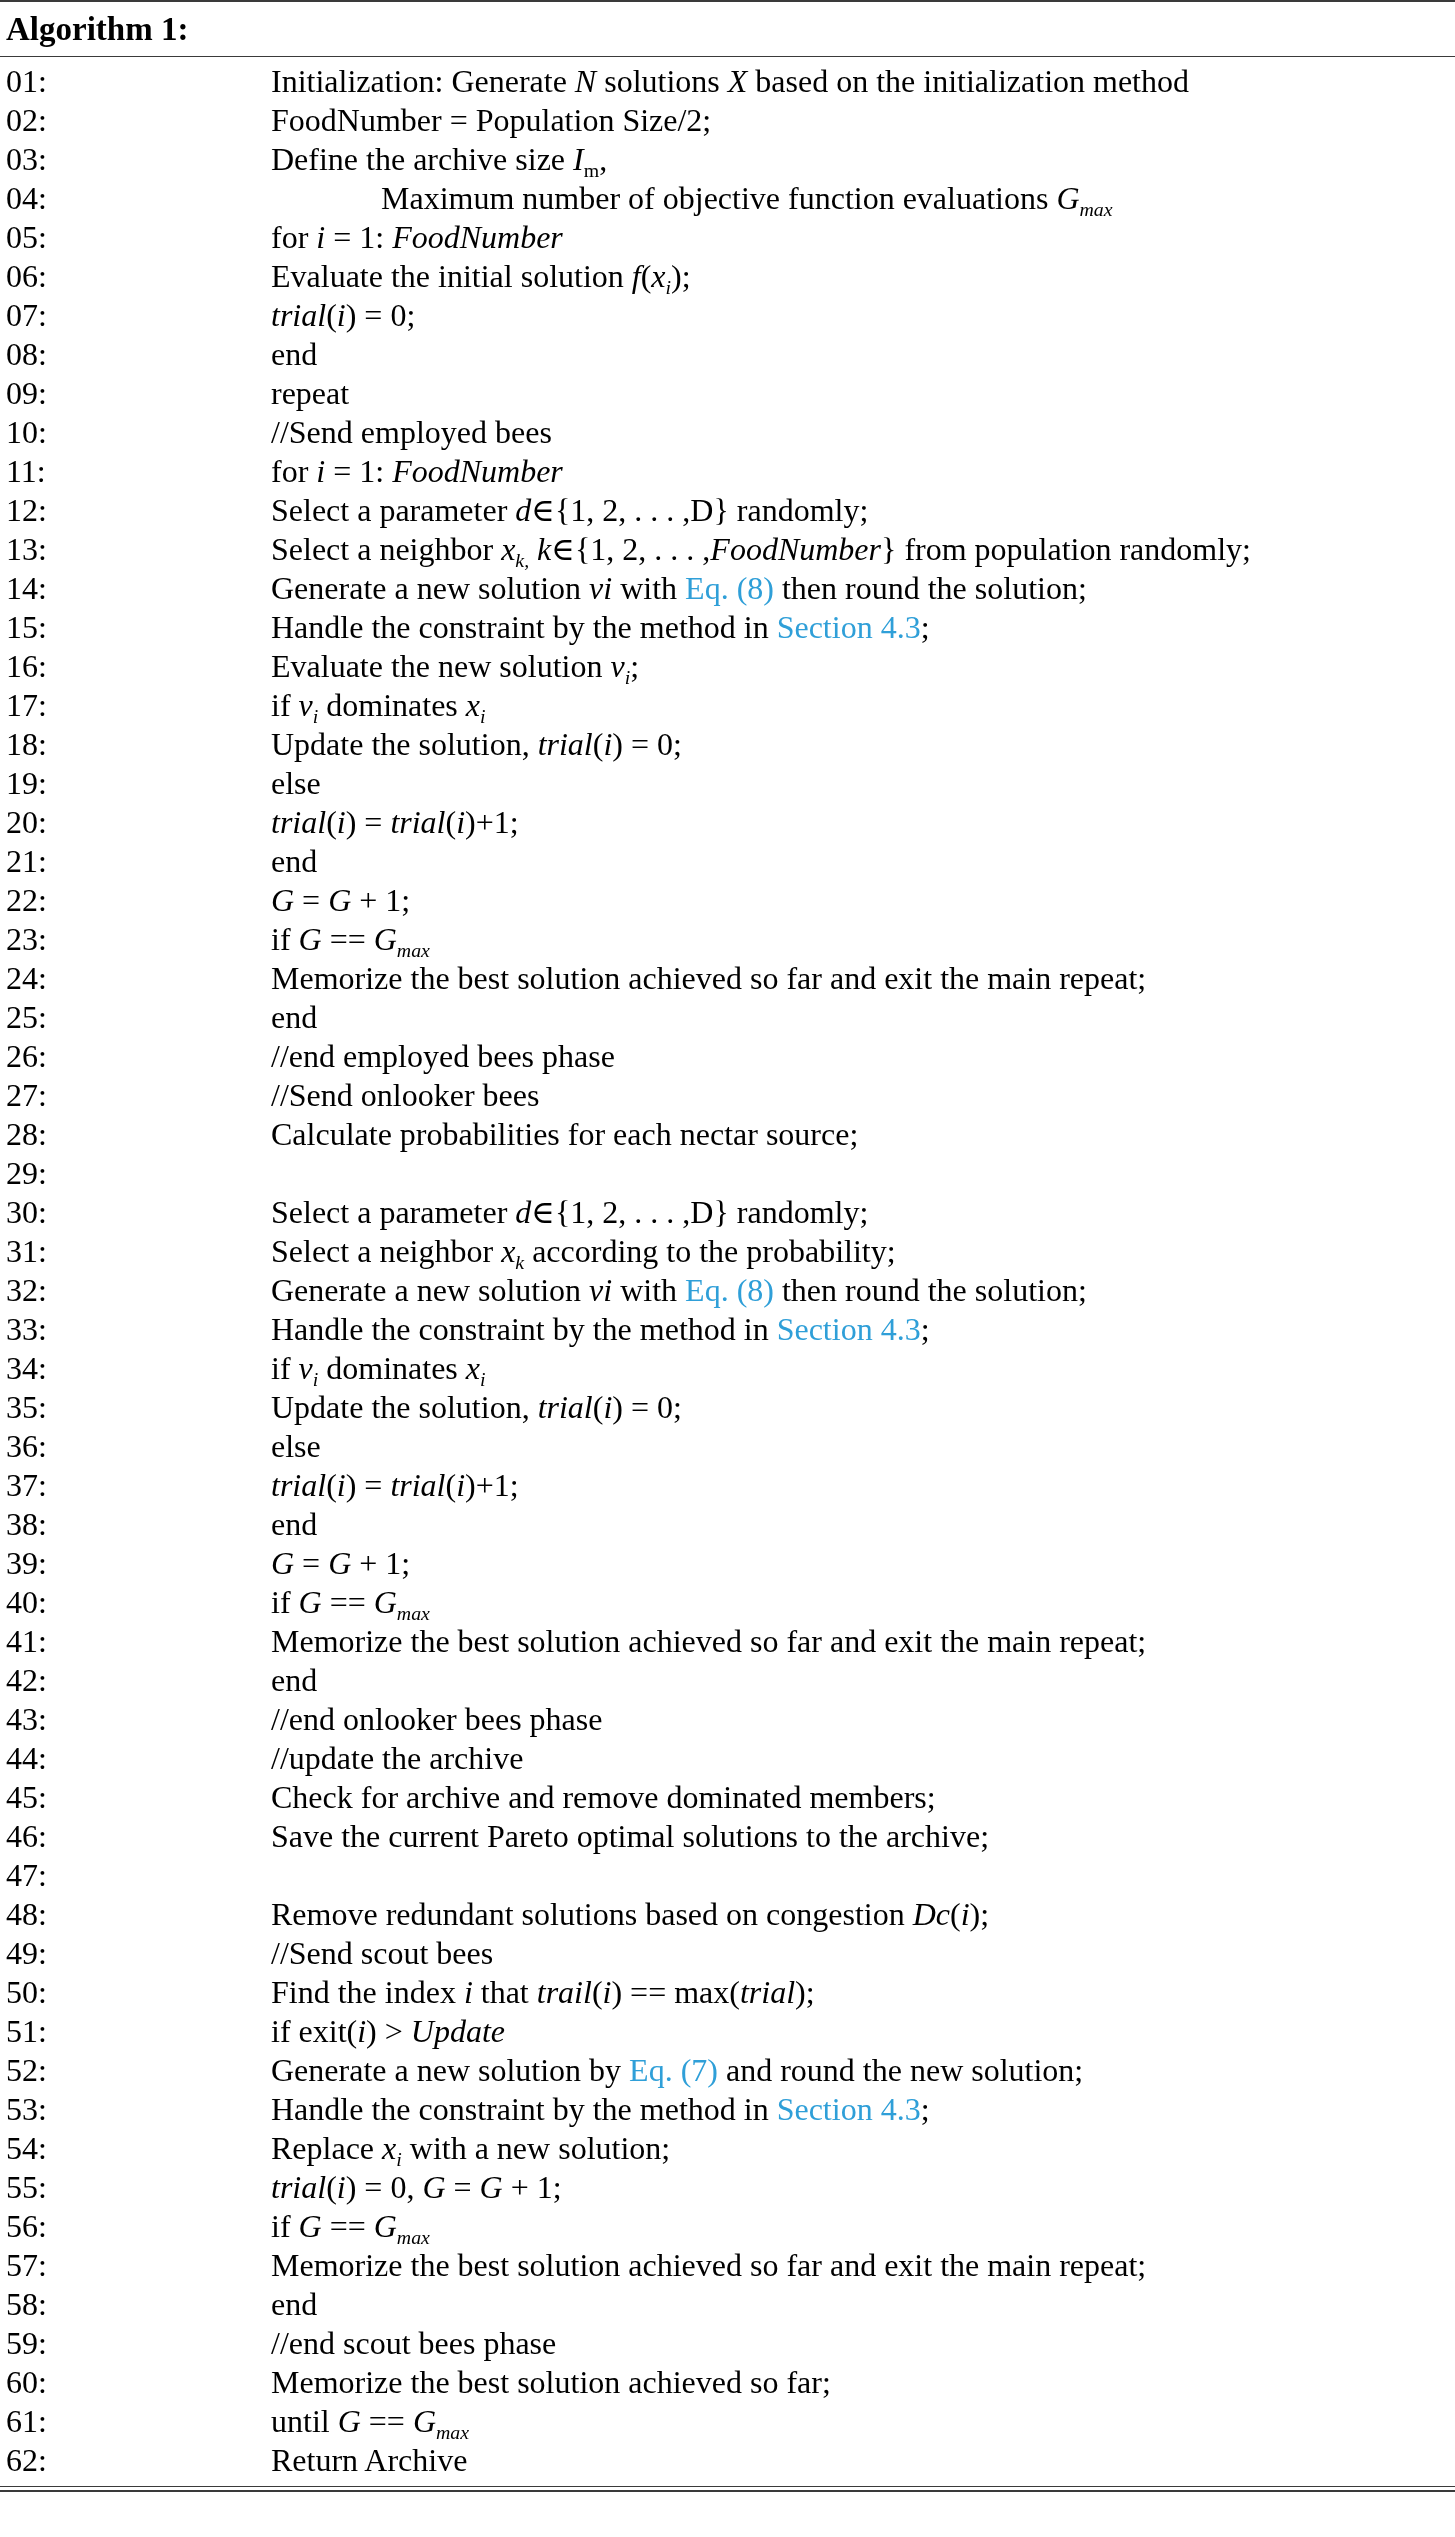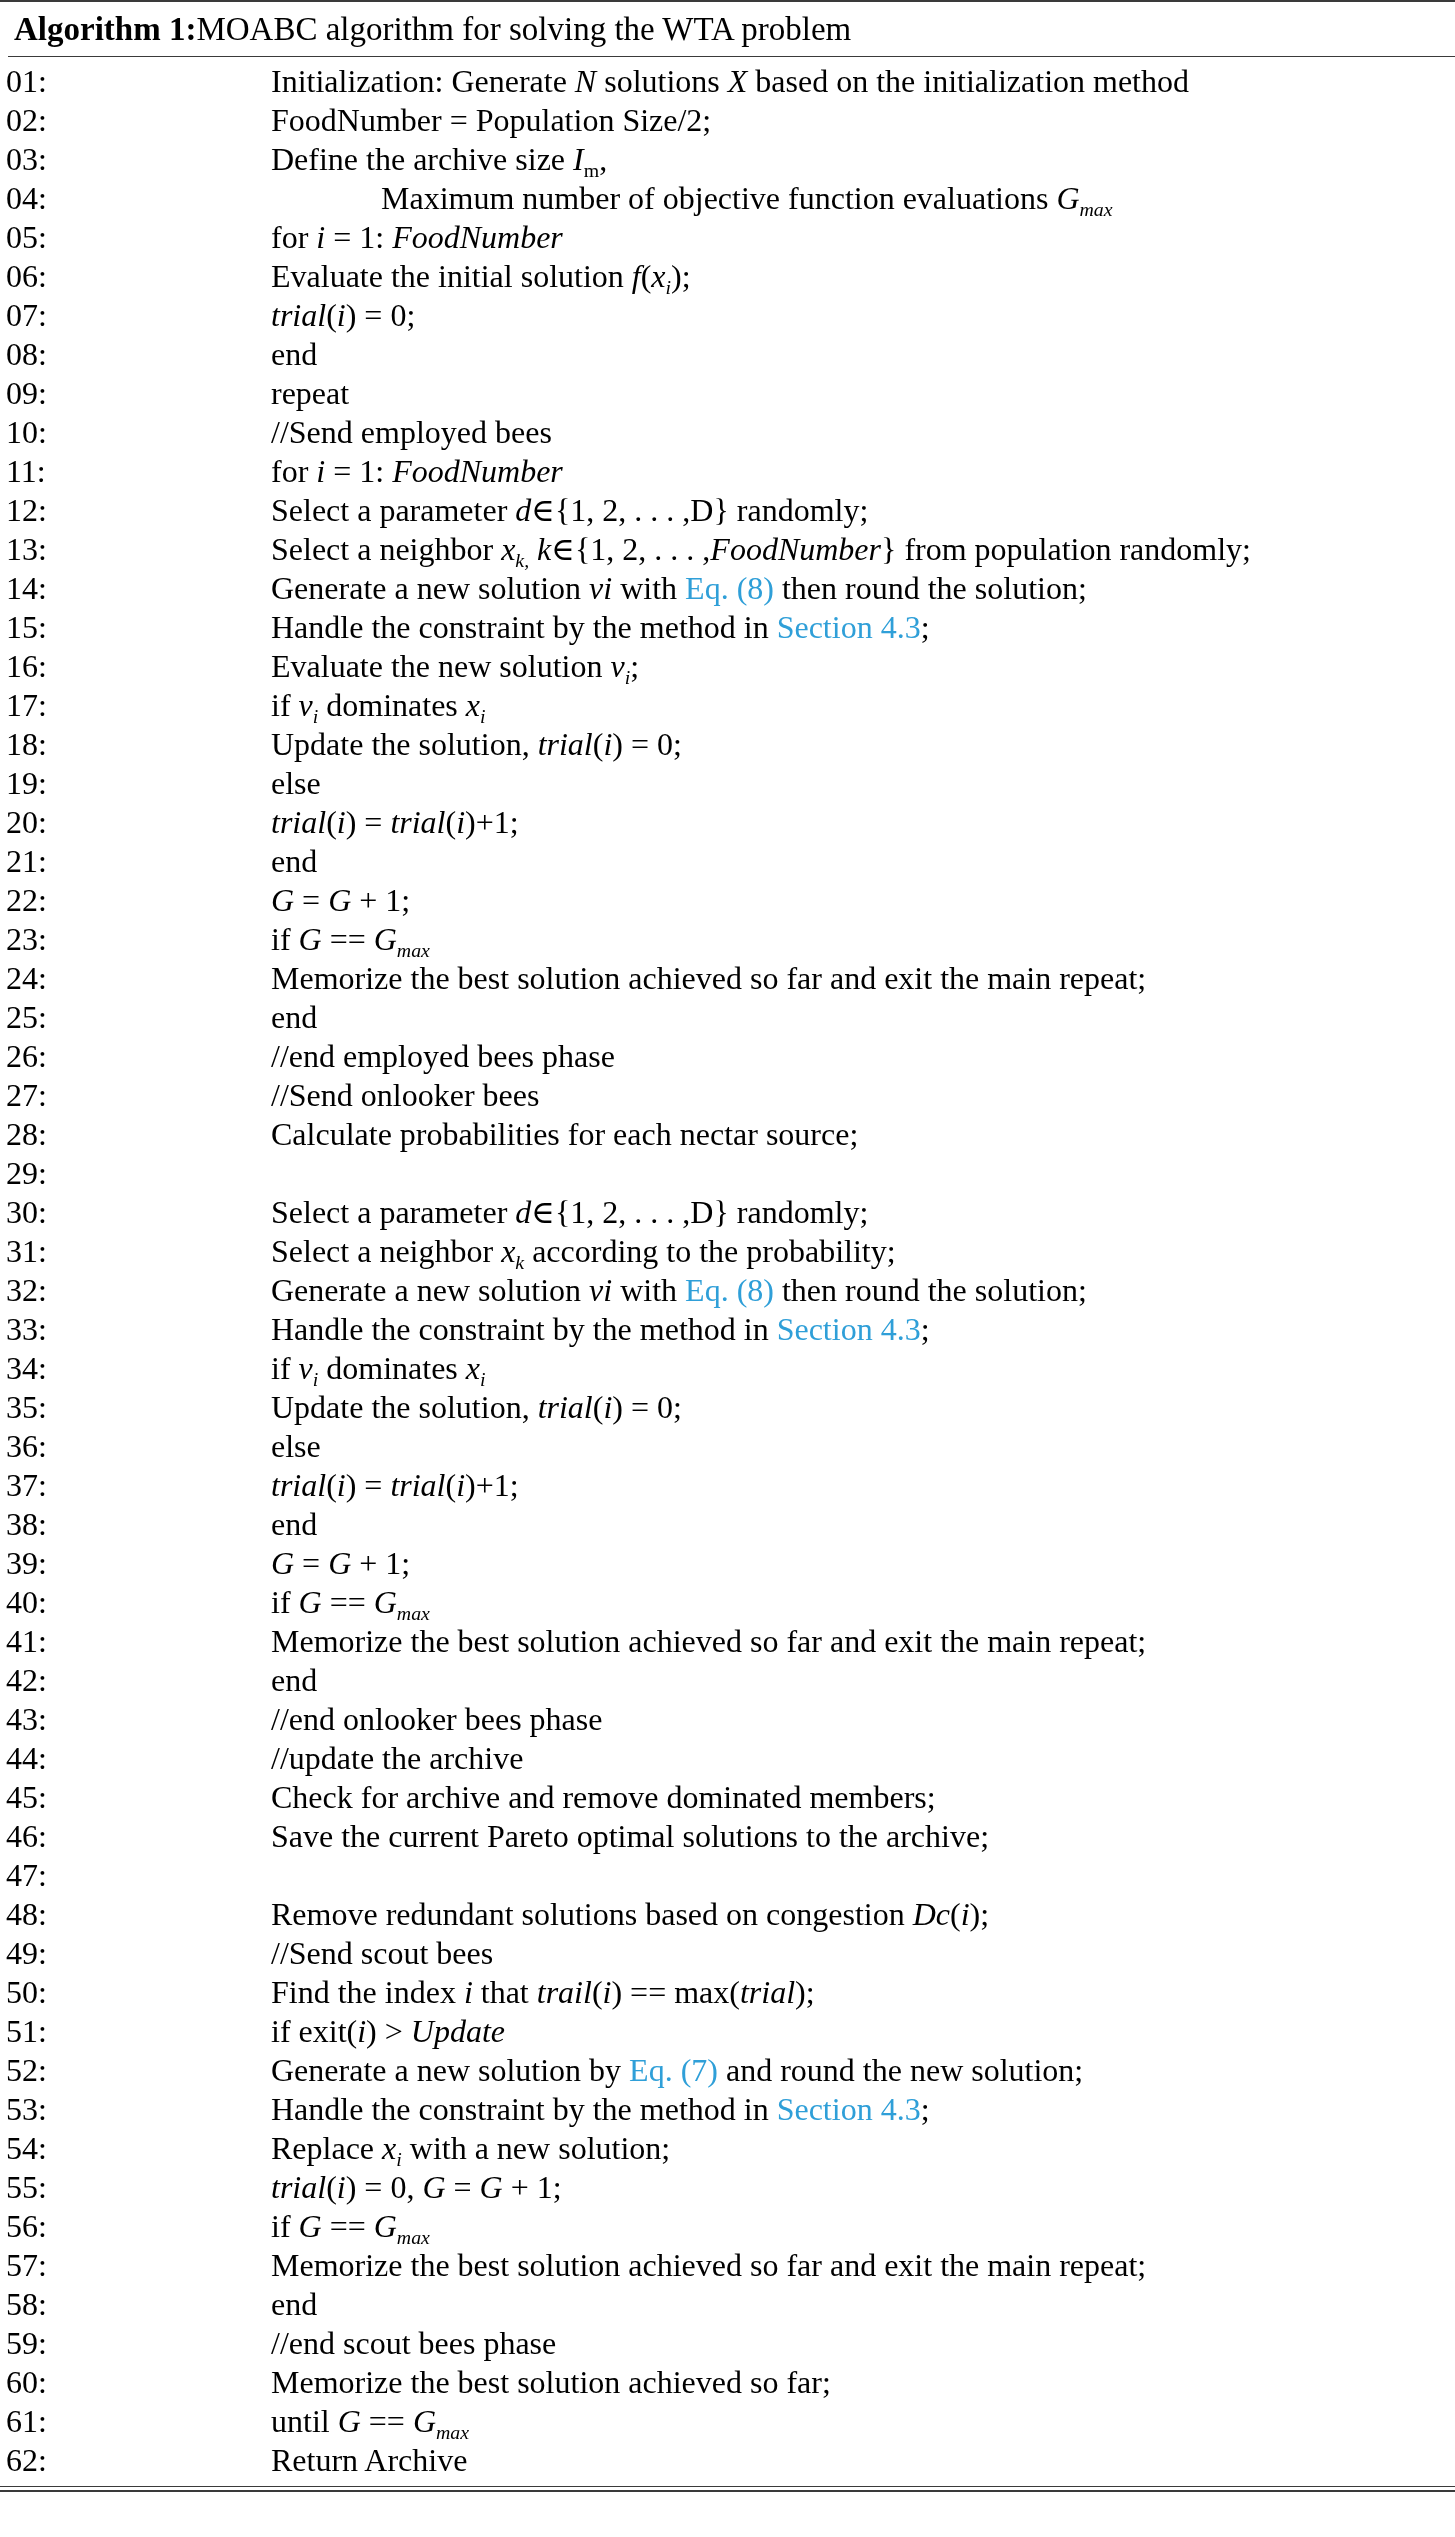--- a/index.html
+++ b/index.html
@@ -1,20 +1,20 @@
 <!DOCTYPE html>
 <html style="--link: #2f9fd8;font-size:12px"><head>
 <meta charset="utf-8">
 <style>
   html,body{margin:0;padding:0;background:#ffffff;}
   body{width:1456px;font-family:"Liberation Serif","DejaVu Serif",serif;color:#000;}
   .page{width:1456px;min-height:2538px;box-sizing:border-box;background:#fff;}
   .toprule{border-top:2.2px solid #3a3a3a;}
   .titlebar{height:54px;display:flex;align-items:center;padding-left:6px;
-            border-bottom:1.5px solid #3a3a3a;font-size:33px;margin-left:8px;}
+            border-bottom:1.5px solid #3a3a3a;font-size:33px;}
   .titlebar .b{font-weight:bold;}
   .lines{padding-top:4.5px;}
   .line{display:flex;height:39px;line-height:39px;font-size:32px;white-space:nowrap;}
   .num{flex:0 0 271px;padding-left:6px;box-sizing:border-box;}
   .body{flex:1;}
   .body.ind{padding-left:110px;}
   .r{font-style:normal;font-weight:normal;}
   .i{font-style:italic;}
   .b{font-weight:normal;}
   .link{color:var(--link,#2f9fd8);cursor:pointer;}
@@ -22,21 +22,20 @@
   sub.i{}
   .bottomrule{margin-top:6px;height:3.7px;border-top:1.5px solid #3a3a3a;border-bottom:2.2px solid #3a3a3a;}
 </style>
 </head>
 <body>
 
 <div class="page">
   <div class="toprule"></div>
   <div class="titlebar">
     <span class="b">Algorithm 1:</span>
-      <span> MOABC algorithm for solving the WTA problem</span>
   </div>
   <div class="lines">
       <div class="line">
         <span class="num">01:</span>
         <span class="body"><span class="r">Initialization: Generate </span><span class="i">N</span><span class="r"> solutions </span><span class="i">X</span><span class="r"> based on the initialization method</span></span>
       </div>
       <div class="line">
         <span class="num">02:</span>
         <span class="body"><span class="r">FoodNumber = Population Size/2;</span></span>
       </div>

